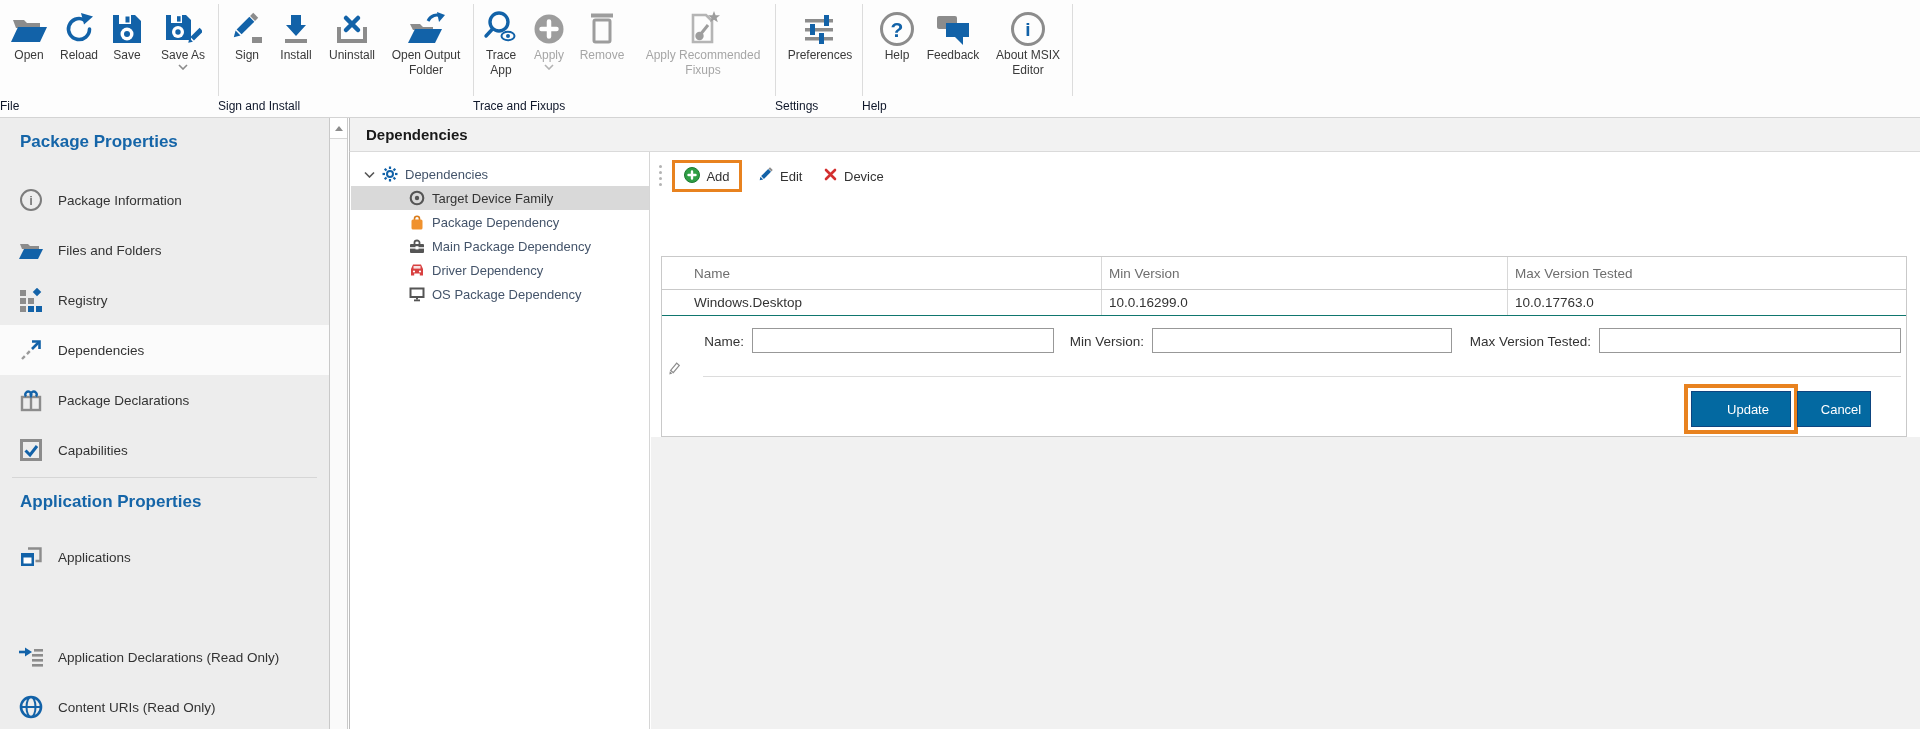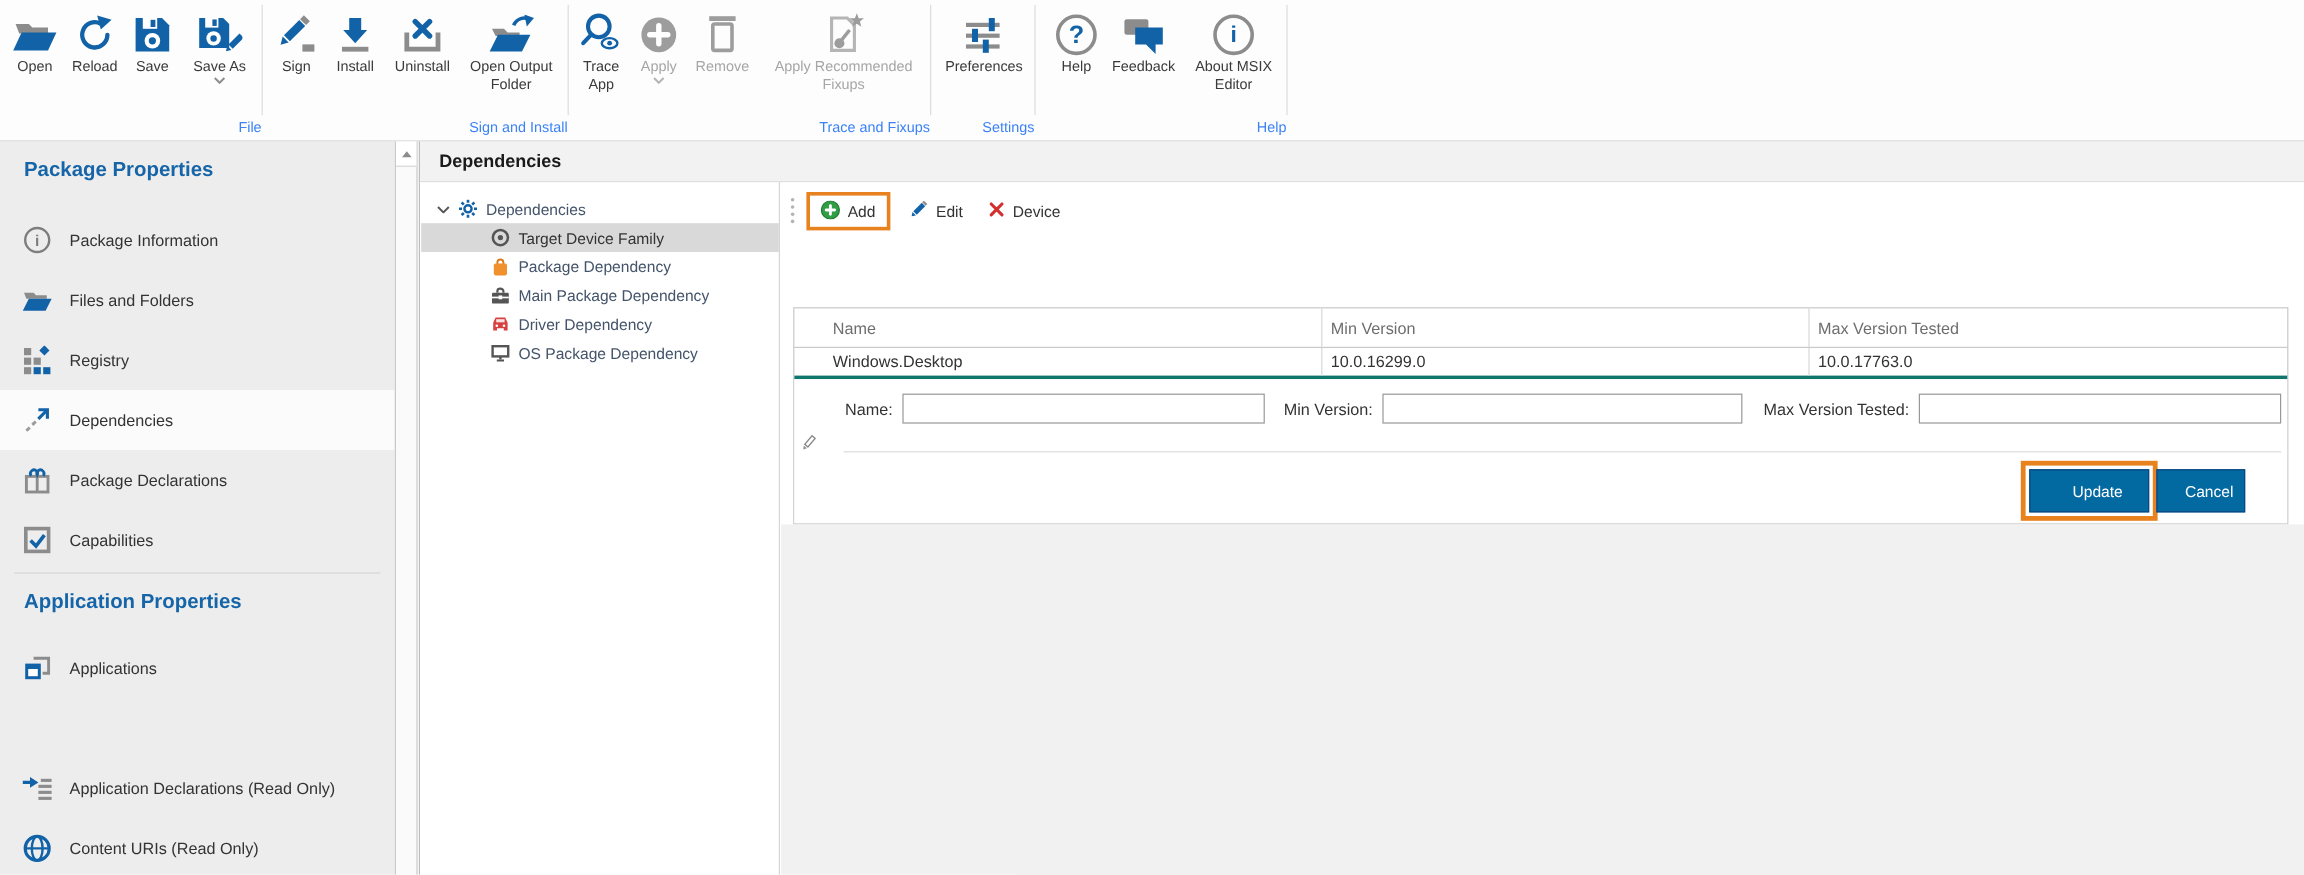--- a/index.html
+++ b/index.html
@@ -2,21 +2,21 @@
 <html><head>
 <meta charset="utf-8">
 <style>
   * { box-sizing: border-box; margin: 0; padding: 0; }
   body { font-family: "Liberation Sans", sans-serif; background:#fff; }
   .stage { position:relative; width:1920px; height:729px; background:#fff; overflow:hidden; }
 
   
   .ribbon { position:absolute; left:0; top:0; width:1920px; height:118px; background:#fdfdfd; border-bottom:1px solid #d4d4d4; }
   .rsep { position:absolute; top:4px; height:92px; width:1px; background:#dcdcdc; }
-  .rgroup-label { position:absolute; top:99px; font-size:12px; color:#3b82f6; text-align:right; }
+  .rgroup-label { position:absolute; top:99px; font-size:12px; color:#0f172a; text-align:left; }
   .rbtn { position:absolute; top:4px; text-align:center; color:#3a3a3a; font-size:12px; line-height:15px; cursor:default; }
   .rbtn .icn { height:44px; display:flex; align-items:flex-end; justify-content:center; padding-bottom:2px; }
   .rbtn.disabled { color:#a6a6a6; }
   .chevrow { height:8px; display:flex; justify-content:center; margin-top:1px; }
 
   
   .sidebar { position:absolute; left:0; top:118px; width:329px; height:611px; background:#ededed; overflow:hidden; }
   .side-head { position:absolute; left:20px; font-size:17px; font-weight:bold; color:#1565a8; }
   .side-item { position:absolute; left:0; width:329px; height:50px; display:flex; align-items:center; cursor:default; }
   .side-item.selected { background:#fbfbfb; }
@@ -49,21 +49,21 @@
   .orange-box-add { position:absolute; left:21px; top:8px; width:70px; height:32px; border:3px solid #e8821f; background:#fff; display:flex; align-items:center; justify-content:center; gap:6px; font-size:13px; color:#333; }
   .tb-item { position:absolute; top:8px; height:32px; display:flex; align-items:center; gap:7px; font-size:13px; color:#333; cursor:default; }
 
   .search-band { position:absolute; left:651px; top:205px; width:1269px; height:51px; background:#f0f0f0; }
   .search-input { position:absolute; left:18px; top:6px; width:457px; height:27px; border:1px solid #a6a6a6; font-family:"Liberation Sans",sans-serif; font-size:12.5px; color:#444; padding:0 8px; background:#fff; }
   .search-input::placeholder { color:#9a9a9a; }
   .find-btn { position:absolute; left:490px; top:6px; width:61px; height:27px; background:#fdfdfd; border:1px solid #a6a6a6; font-family:"Liberation Sans",sans-serif; font-size:13px; color:#333; }
 
   .grid { position:absolute; left:661px; top:256px; width:1246px; height:181px; border:1px solid #c9c9c9; background:#fff; }
   .g-header { position:relative; height:33px; border-bottom:1px solid #c9c9c9; display:flex; color:#6e6e6e; font-size:13.5px; }
-  .g-row { position:relative; height:26px; border-bottom:3px solid #0f766e; display:flex; color:#333; font-size:13.5px; }
+  .g-row { position:relative; height:26px; border-bottom:1px solid #0f766e; display:flex; color:#333; font-size:13.5px; }
   .c-ind { width:25px; flex:0 0 auto; }
   .c-name { width:414px; flex:0 0 auto; display:flex; align-items:center; padding-left:7px; }
   .c-min { width:406px; flex:0 0 auto; display:flex; align-items:center; padding-left:7px; border-left:1px solid #d8d8d8; }
   .c-max { width:400px; flex:0 0 auto; display:flex; align-items:center; padding-left:7px; border-left:1px solid #d8d8d8; }
 
   .edit-panel { position:relative; height:120px; background:#fff; }
   .ef-label { position:absolute; top:18px; font-size:13.5px; color:#333; text-align:right; }
   .ef-input { position:absolute; top:12px; height:25px; border:1px solid #989898; font-family:"Liberation Sans",sans-serif; font-size:13px; color:#333; padding:0 6px; background:#fff; }
   .ef-sep { position:absolute; left:41px; top:60px; width:1198px; height:1px; background:#dcdcdc; }
   .orange-box-update { position:absolute; left:1022px; top:68px; width:114px; height:50px; border:4px solid #e8821f; background:#fff; display:flex; align-items:center; justify-content:center; }

